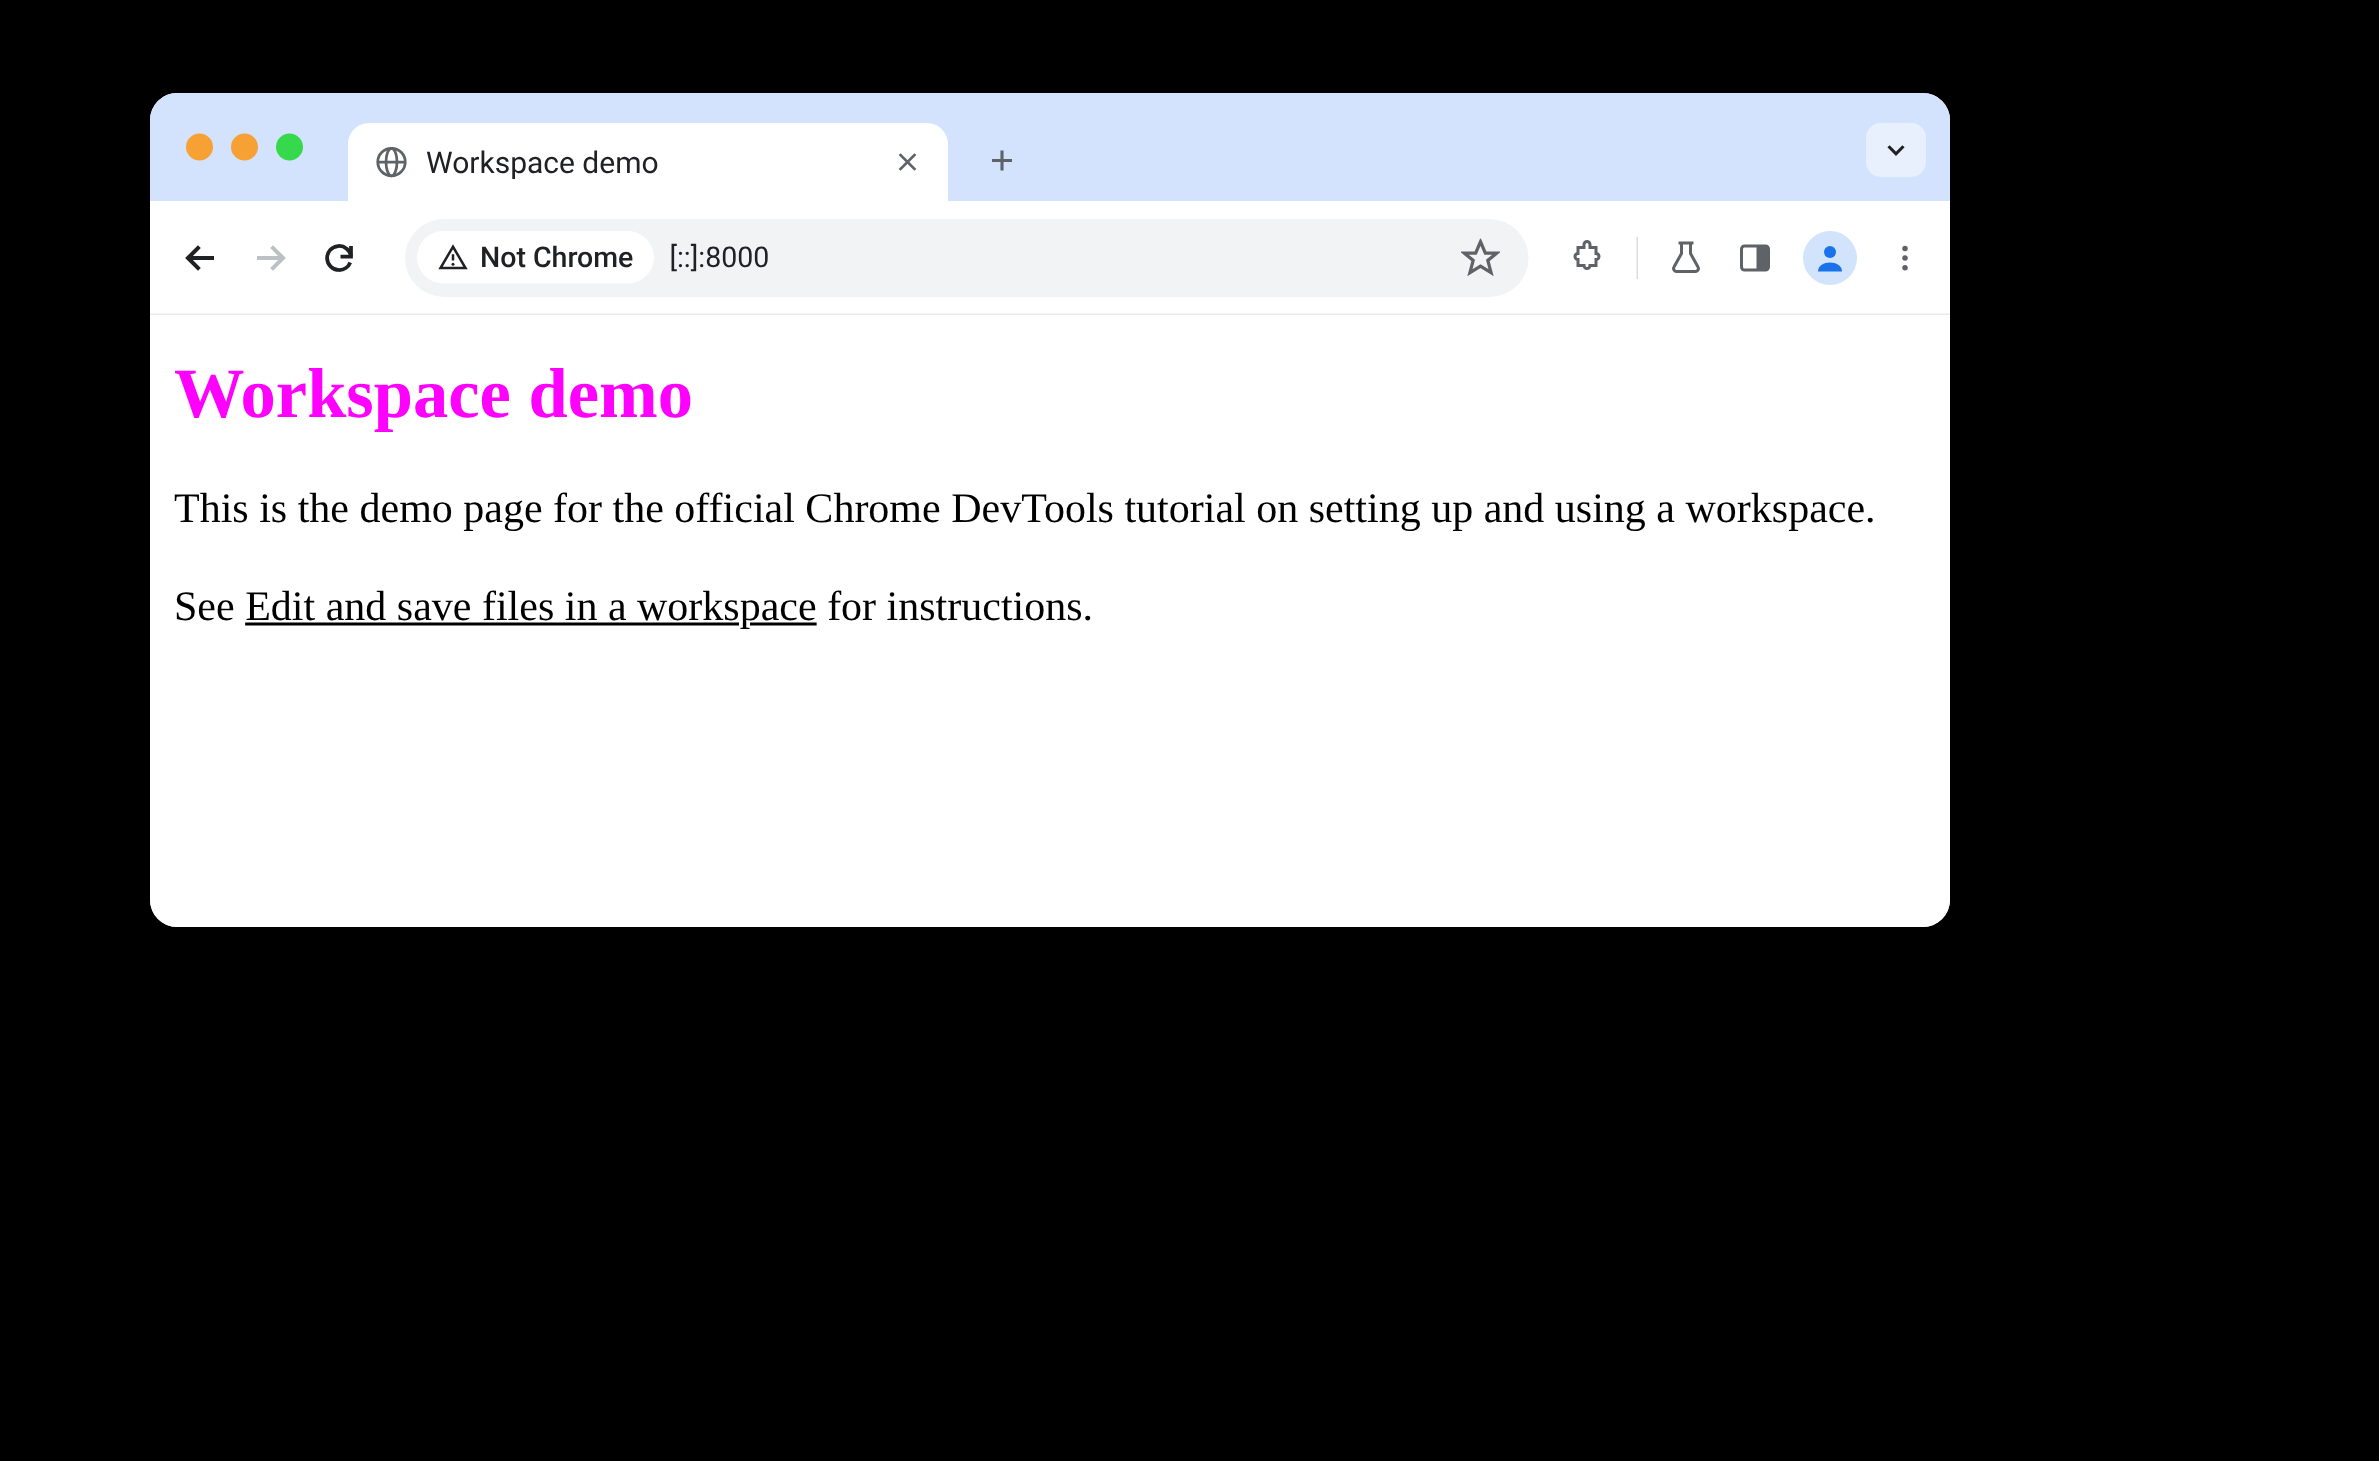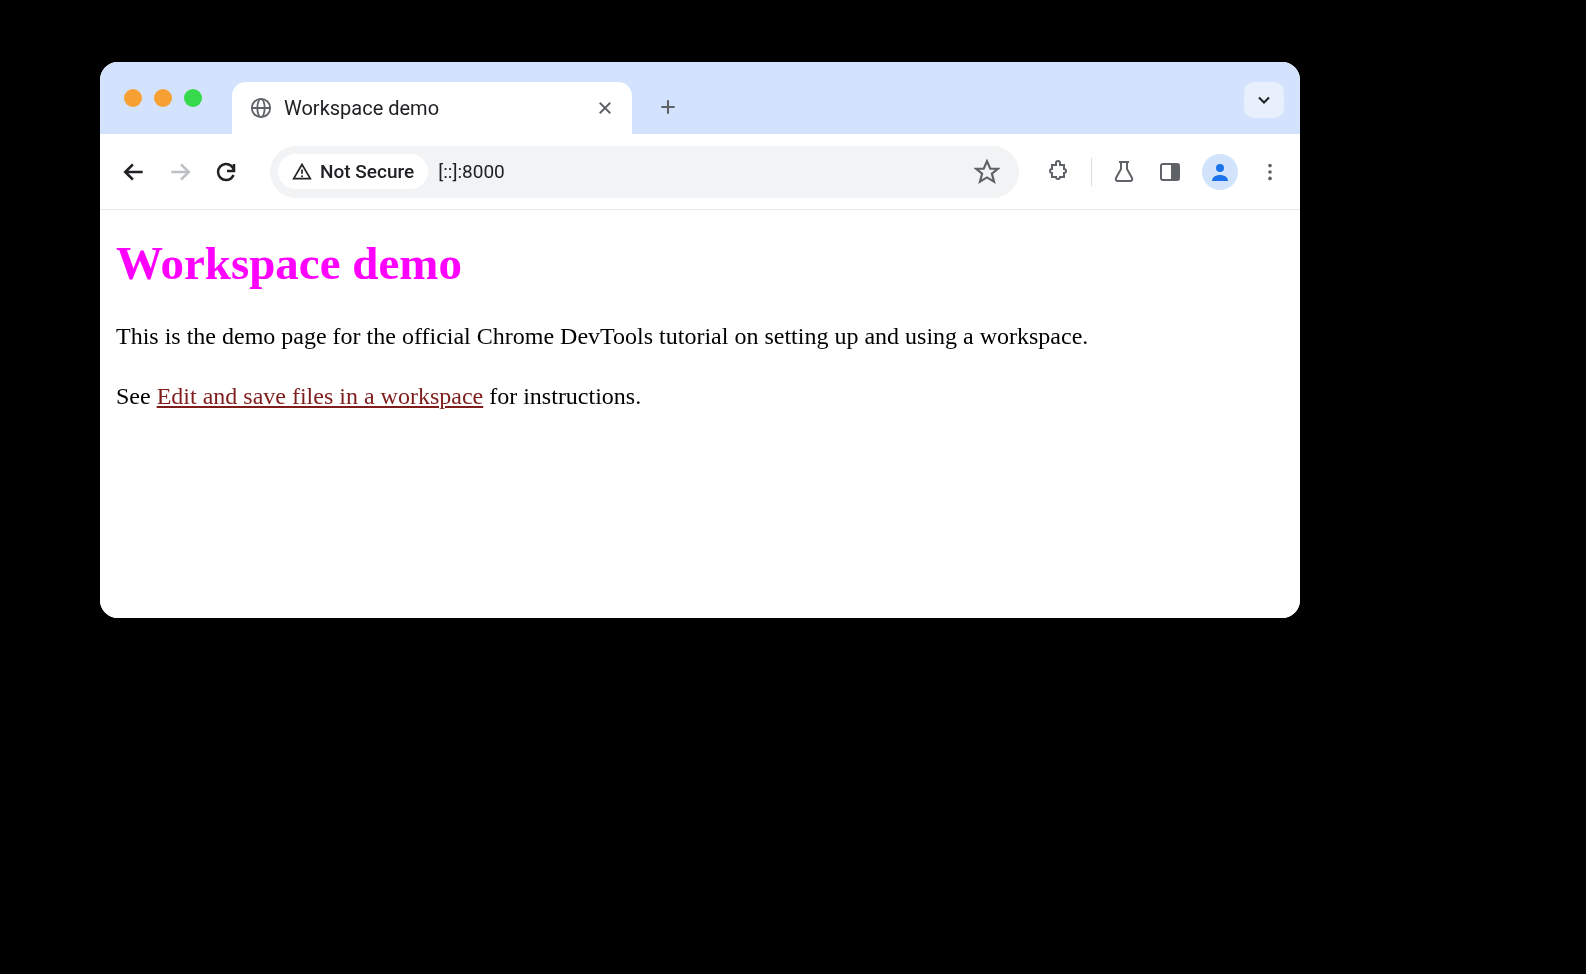--- a/index.html
+++ b/index.html
@@ -192,27 +192,27 @@
       padding: 26px 16px;
       font-family: "Times New Roman", Times, serif;
     }
     .content h1 {
       color: #ff00ff;
       font-size: 47px;
       font-weight: bold;
       margin-bottom: 30px;
     }
     .content p {
-      font-size: 24px;
+      font-size: 28px;
       color: #000;
       margin-bottom: 26px;
       line-height: 1.4;
     }
     .content a {
-      color: #7f1d1d;
+      color: #000000;
       text-decoration: underline;
     }
     svg { display: block; }
   </style>
 </head>
 <body>
 
 <div class="browser-window">
   <div class="tab-strip">
     <div class="traffic-lights">
@@ -271,21 +271,21 @@
 
     <div class="address-bar">
       <div class="security-chip">
         <span>
           <svg viewBox="0 0 24 24" width="20" height="20">
               <polygon points="12,3 22,20 2,20" fill="none" stroke="#202124" stroke-width="2"></polygon>
               <line x1="12" y1="9" x2="12" y2="14" stroke="#202124" stroke-width="2"></line>
               <circle cx="12" cy="17" r="1.2" fill="#202124"></circle>
             </svg>
         </span>
-        <span>Not Secure</span>
+        <span>Not Chrome</span>
       </div>
       <span class="url-text">[::]:8000</span>
       <div class="star-btn">
         <svg viewBox="0 0 24 24" width="26" height="26">
             <polygon points="12,2 15,9 22,9 16.5,13.5 18.5,21 12,17 5.5,21 7.5,13.5 2,9 9,9" fill="none" stroke="currentColor" stroke-width="2"></polygon>
           </svg>
       </div>
     </div>
 
     <div class="toolbar-icons">

